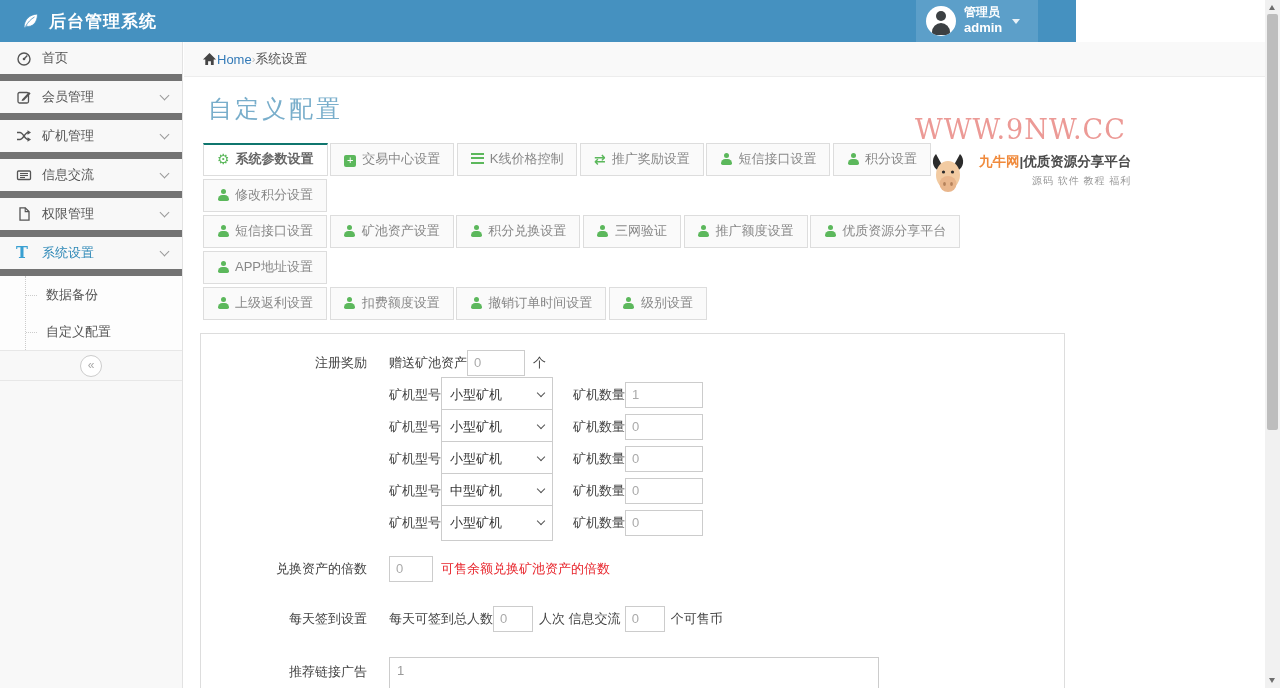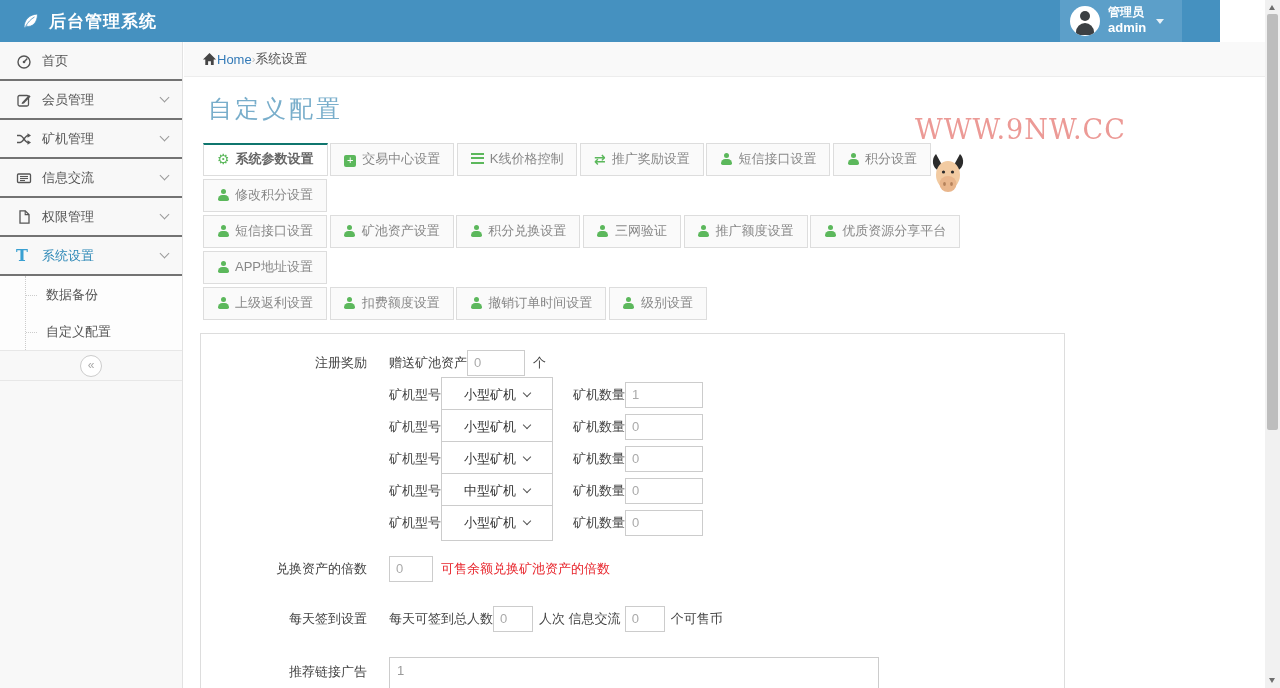--- a/index.html
+++ b/index.html
@@ -1,20 +1,20 @@
 <!DOCTYPE html>
 <html><head>
 <meta charset="utf-8">
 <style>
   * { margin:0; padding:0; box-sizing:border-box; }
   html,body { width:1280px; height:688px; overflow:hidden; background:#fff;
               font-family:"Liberation Sans","DejaVu Sans",sans-serif; font-size:13px; color:#444; }
 
   
-  .header { position:absolute; top:0; left:0; width:1220px; height:42px; background:#4591c0; z-index:20; }
+  .header { position:absolute; top:0; left:0; width:1076px; height:42px; background:#4591c0; z-index:20; }
   .brand { position:absolute; left:20px; top:0; height:42px; display:flex; align-items:center; gap:9px;
            color:#fff; font-size:17px; font-weight:bold; letter-spacing:1px; }
   .user-box { position:absolute; right:38px; top:0; height:42px; width:122px; background:#5c9fc9;
               display:flex; align-items:center; gap:8px; padding:0 10px; cursor:pointer; }
   .avatar { width:30px; height:30px; border-radius:50%; background:#fff; position:relative; flex:0 0 30px; overflow:hidden; }
   .avatar::before { content:""; position:absolute; left:10px; top:5px; width:10px; height:10px; border-radius:50%; background:#3c4043; }
   .avatar::after  { content:""; position:absolute; left:6px; top:17px; width:18px; height:12px; border-radius:9px 9px 3px 3px; background:#3c4043; }
   .user-meta { color:#fff; font-weight:bold; line-height:1.25; font-size:12px; }
   .user-meta .uname { font-size:13px; }
   .caret-down { width:0; height:0; border-left:4px solid transparent; border-right:4px solid transparent; border-top:5px solid #e8f2f8; margin-left:2px; }
@@ -22,21 +22,21 @@
   
   .scrollbar { position:absolute; right:0; top:0; width:15px; height:688px; background:#f1f1f1; z-index:40; }
   .sb-thumb { position:absolute; left:2px; top:14px; width:11px; height:416px; background:#bdbdbd; border-radius:2px; }
   .sb-arrow-up, .sb-arrow-down { position:absolute; left:4px; width:0; height:0;
       border-left:3.5px solid transparent; border-right:3.5px solid transparent; }
   .sb-arrow-up   { top:5px;  border-bottom:5px solid #6e6e6e; }
   .sb-arrow-down { bottom:5px; border-top:5px solid #6e6e6e; }
 
   
   .sidebar { position:absolute; left:0; top:42px; width:183px; bottom:0; background:#f8f8f8; border-right:1px solid #e2e2e2; z-index:10; }
-  .side-item { height:39px; display:flex; align-items:center; padding:0 14px 0 16px; border-bottom:2px solid #737373; color:#555; cursor:pointer; }
+  .side-item { height:39px; display:flex; align-items:center; padding:0 14px 0 16px; border-bottom:7px solid #737373; color:#555; cursor:pointer; }
   .side-item .s-ico { width:26px; flex:0 0 26px; display:flex; align-items:center; color:#5a5a5a; }
   .side-item .s-label { flex:1; font-size:13px; }
   .side-item.active .s-label { color:#2f89b7; }
   .chev { width:7px; height:7px; border-right:1.5px solid #9a9a9a; border-bottom:1.5px solid #9a9a9a; transform:rotate(45deg); margin-top:-4px; }
   .submenu { background:#fdfdfd; position:relative; border-bottom:1px solid #e7e7e7; }
   .submenu::before { content:""; position:absolute; left:25px; top:0; bottom:0; border-left:1px dotted #ccc; }
   .sub-item { position:relative; height:37px; line-height:37px; padding-left:46px; color:#555; font-size:13px; cursor:pointer; }
   .sub-item::before { content:""; position:absolute; left:26px; top:50%; width:11px; border-top:1px dotted #ccc; }
   .collapse-row { height:30px; display:flex; align-items:center; justify-content:center; border-bottom:1px solid #e7e7e7; }
   .collapse-btn { width:22px; height:22px; border:1px solid #ccc; border-radius:50%; color:#aaa; font-size:12px;
@@ -70,21 +70,21 @@
   
   .panel { position:relative; margin:10px 0 0 16px; width:865px; height:600px; border:1px solid #ddd; background:#fff; padding-top:14px; z-index:1; }
   .f-row { display:flex; align-items:flex-start; }
   .f-label { width:188px; flex:0 0 188px; text-align:right; padding-right:22px; padding-top:6px; color:#444; }
   .f-content { flex:1; }
   .inline-line { display:flex; align-items:center; margin-bottom:3px; height:29px; }
   .txt { color:#444;text-align:right; }
   .inp { height:26px; border:1px solid #ccc; background:#fff; color:#aaa; font-size:13px; padding:0 6px;
          font-family:"Liberation Sans","DejaVu Sans",sans-serif; }
   .sel { height:36px; border:1px solid #ccc; background:#fff; color:#333; display:inline-flex; align-items:center;
-         justify-content:center; padding:13px 8px; cursor:pointer; }
+         justify-content:space-between; padding:13px 8px; cursor:pointer; }
   .sel .chev-s { width:6px; height:6px; border-right:1.5px solid #555; border-bottom:1.5px solid #555; transform:rotate(45deg); margin:-3px 0 0 8px; }
   .red-hint { color:#e8262d; margin-left:8px; }
   .ta { width:490px; height:86px; border:1px solid #ccc; color:#9a9a9a; font-size:13px; padding:5px 7px; resize:both;
         font-family:"Liberation Sans","DejaVu Sans",sans-serif; }
   .ta-hint-right { color:#555; margin:30px 0 0 6px; white-space:nowrap; }
   .mt14 { margin-top:14px; } .mt18 { margin-top:18px; } .mt21 { margin-top:21px; }
 
   
   .watermark { position:absolute; top:72px; right:96px; width:240px; z-index:5; pointer-events:none; }
   .wm-url { font-family:"DejaVu Serif","Liberation Serif",serif; font-size:27px; color:#ec9a96; letter-spacing:1px; white-space:nowrap; margin-left:-14px; }
@@ -331,20 +331,26 @@
           <path d="M7,1 C2,6 3,15 10,18 L13,12 Z" fill="#2b2b2b"></path>
           <path d="M31,1 C36,6 35,15 28,18 L25,12 Z" fill="#2b2b2b"></path>
           <ellipse cx="19" cy="22" rx="12" ry="14" fill="#f2cba2"></ellipse>
           <ellipse cx="19" cy="31" rx="8.5" ry="8" fill="#e9b68c"></ellipse>
           <circle cx="14.5" cy="19" r="1.6" fill="#2b2b2b"></circle>
           <circle cx="23.5" cy="19" r="1.6" fill="#2b2b2b"></circle>
           <ellipse cx="15.5" cy="31" rx="1.4" ry="2" fill="#b5825c"></ellipse>
           <ellipse cx="22.5" cy="31" rx="1.4" ry="2" fill="#b5825c"></ellipse>
         </svg>
       </span>
+      <span class="wm-text">
+        <div class="wm-line1">
+          <span class="wm-name">九牛网</span><span class="wm-suffix">|优质资源分享平台</span>
+        </div>
+        <div class="wm-line2">源码 软件 教程 福利</div>
+      </span>
     </div>
   </div>
 
 </div>
 
 <div class="scrollbar">
   <div class="sb-arrow-up"></div>
   <div class="sb-thumb"></div>
   <div class="sb-arrow-down"></div>
 </div>

